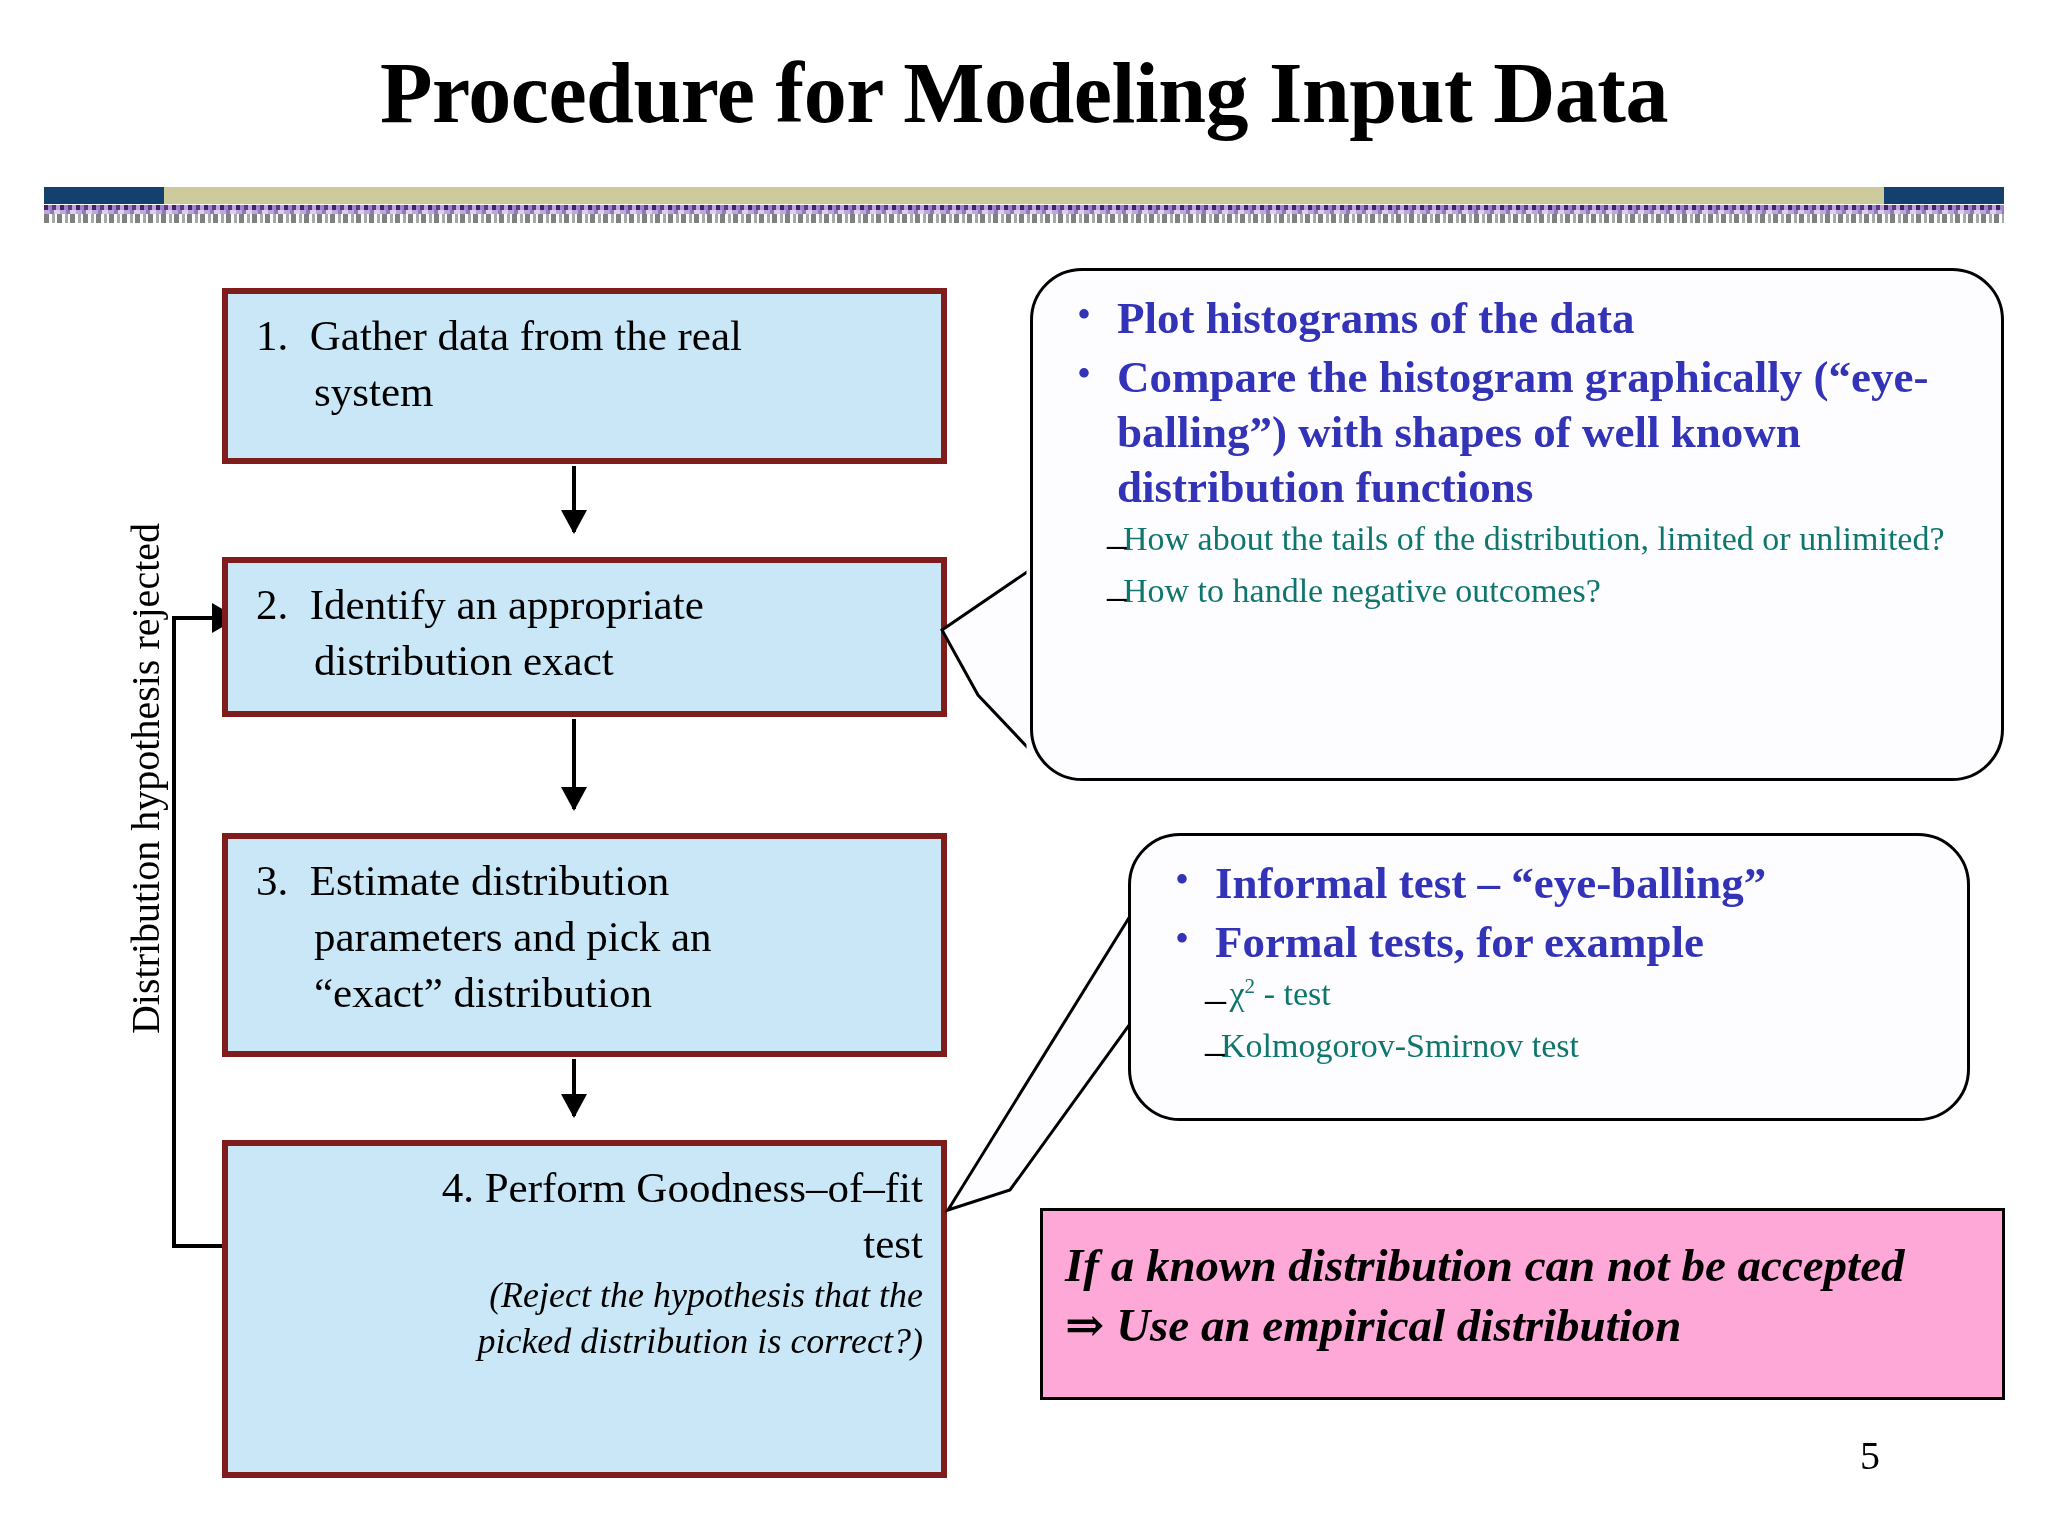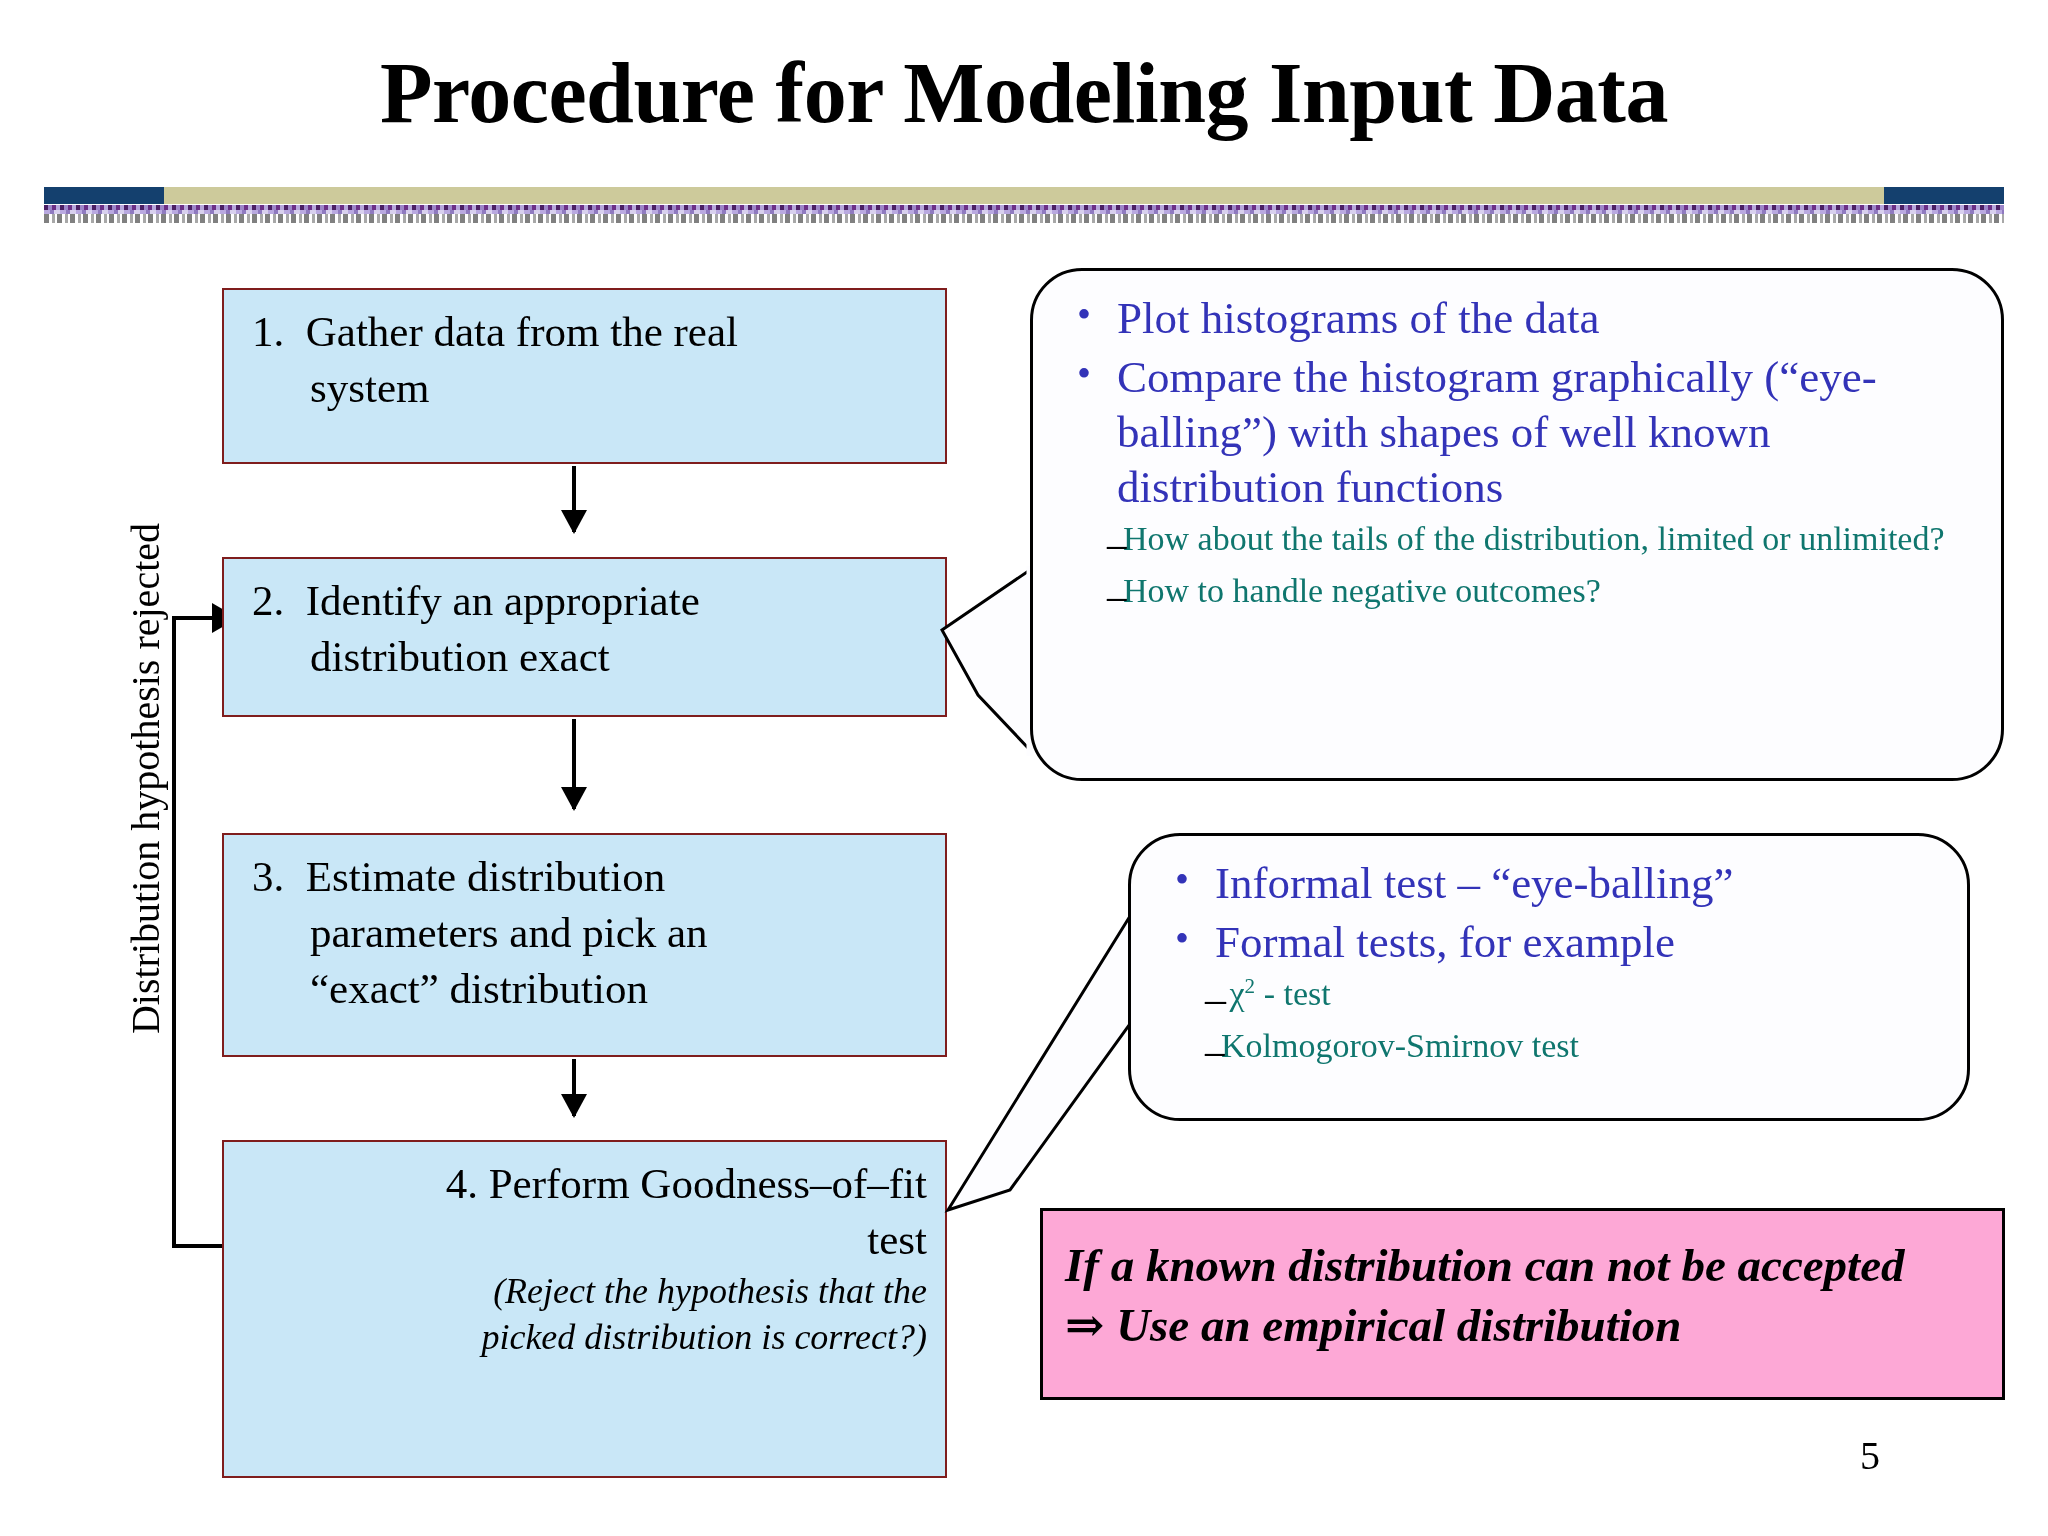--- a/index.html
+++ b/index.html
@@ -97,21 +97,21 @@
         #808080 0px, #808080 5px,
         #ffffff 5px, #ffffff 8px,
         #a8a8a8 8px, #a8a8a8 11px,
         #ffffff 11px, #ffffff 13px);
   }
 
   
   .flowbox {
     position: absolute;
     background: #c9e7f7;
-    border: 2px solid #7f1d1d;
+    border: 6px solid #7f1d1d;
     box-sizing: border-box;
     font-size: 43px;
     line-height: 1.3;
     color: #000000;
     padding: 14px 18px 14px 28px;
   }
   .flowbox .line {
     display: block;
     white-space: nowrap;
   }
@@ -202,20 +202,21 @@
     text-align: center;
     color: #3333b8;
     font-size: 40px;
     line-height: 1.22;
   }
   .bullet-text {
     flex: 1 1 auto;
     color: #3333b8;
     font-size: 45px;
     line-height: 1.22;
+    font-weight: bold;
   }
   .sub-row {
     display: flex;
     align-items: flex-start;
     margin-top: 2px;
   }
   .sub-mark {
     flex: 0 0 auto;
     width: 72px;
     padding-left: 56px;

